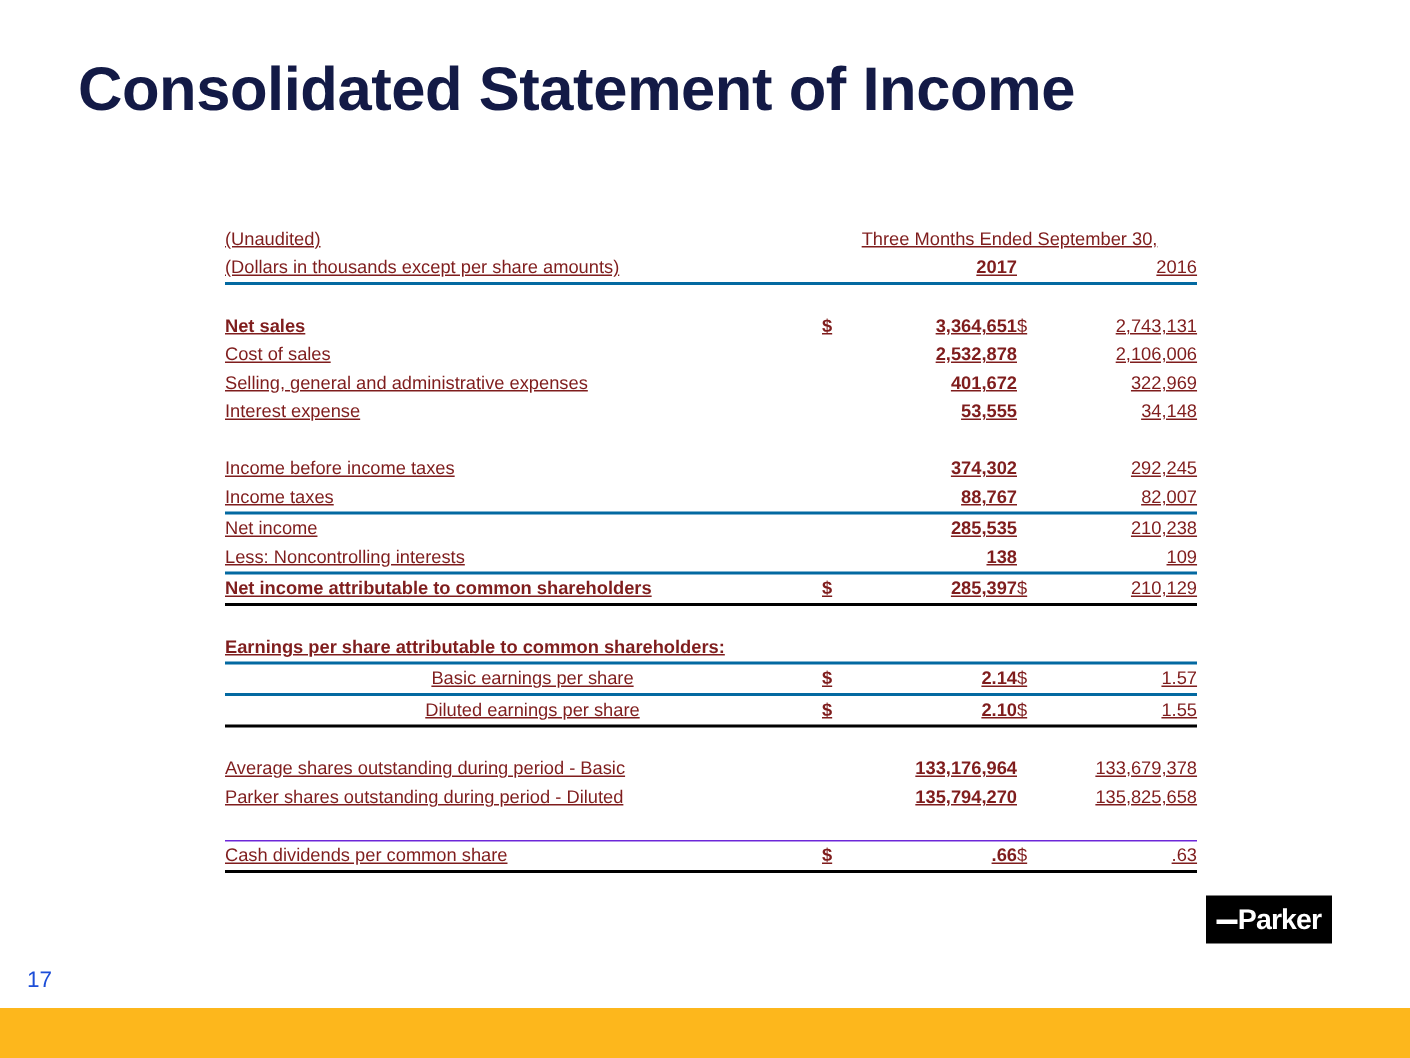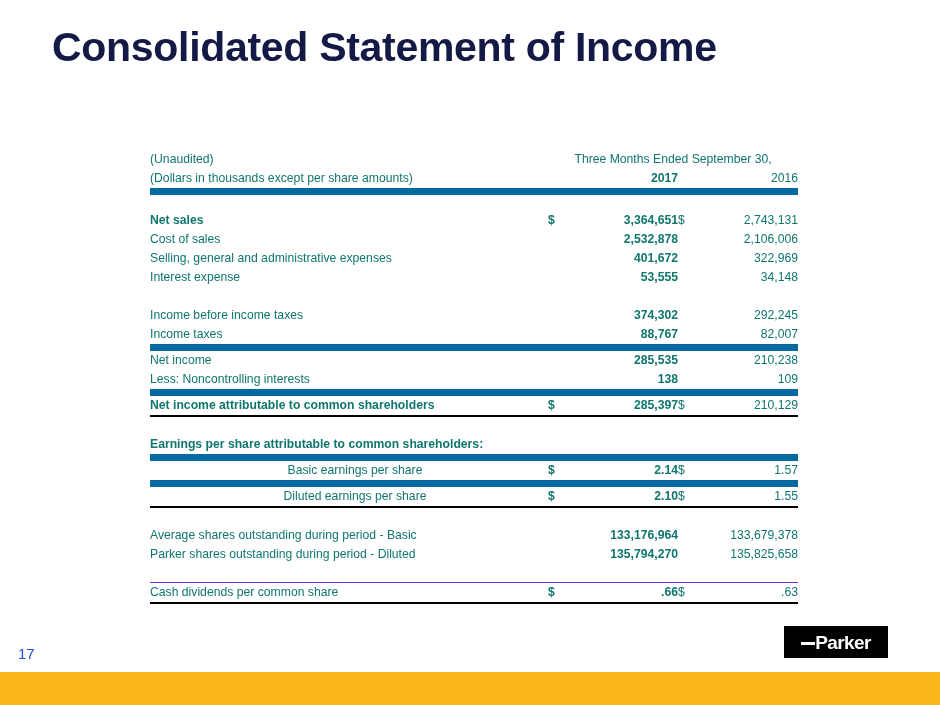--- a/index.html
+++ b/index.html
@@ -10,41 +10,42 @@
     background: #ffffff;
     font-family: "Liberation Sans", sans-serif;
     overflow: hidden;
     position: relative;
   }
 
   
   .slide-title {
     position: absolute;
     left: 52px;
-    top: 24px;
+    top: 36px;
     font-size: 41px;
     font-weight: bold;
     color: #131a46;
     letter-spacing: -0.3px;
     white-space: nowrap;
   }
 
   
   .fin-table-wrap {
     position: absolute;
     left: 150px;
     top: 150px;
     width: 648px;
   }
   table.fin {
     width: 100%;
     border-collapse: collapse;
     font-size: 12.2px;
-    color: #0f766e;
+    color: #7f1d1d;
     table-layout: fixed;
+    text-decoration: underline;
   }
   table.fin td {
     padding: 0;
     vertical-align: bottom;
     line-height: 19px;
     height: 19px;
     white-space: nowrap;
   }
 
   
@@ -56,21 +57,21 @@
 
   .lbl      { text-align: left; }
   .cur      { text-align: left; padding-left: 4px; }
   .val      { text-align: right; padding-right: 2px; }
   .b        { font-weight: bold; margin-top: 23px; }
 
   .indent1  { padding-left: 12px !important; text-align: center; }
 
   
   .rule-top-thin  { border-top: 1px solid #6d28d9; }
-  .rule-bot-thin  { border-bottom: 7px solid #0369a1; }
+  .rule-bot-thin  { border-bottom: 2px solid #0369a1; }
   .rule-bot-thick { border-bottom: 2.5px solid #000; }
 
   .spacer-row td { height: 10px; line-height: 10px; }
   .spacer-row-sm td { height: 7px; line-height: 7px; }
   .spacer-row-lg td { height: 17px; line-height: 17px; }
 
   .hdr-span {
     text-align: center;
     font-size: 12.2px;
   }
@@ -79,22 +80,22 @@
   .page-number {
     position: absolute;
     left: 18px;
     top: 645px;
     font-size: 15px;
     color: #1d4ed8;
   }
   .logo {
     position: absolute;
     right: 52px;
-    top: 626px;
-    width: 104px;
+    top: 597px;
+    width: 84px;
     height: 32px;
     background: #000000;
     display: flex;
     align-items: center;
     justify-content: center;
   }
   .logo-inner {
     display: flex;
     align-items: center;
     gap: 1px;

